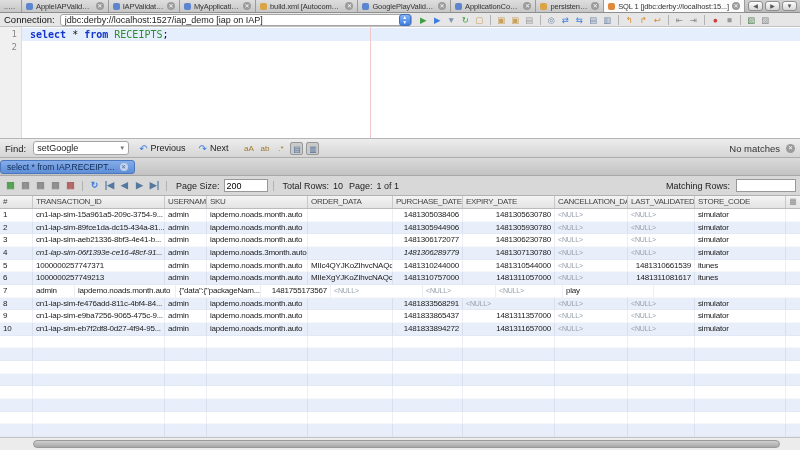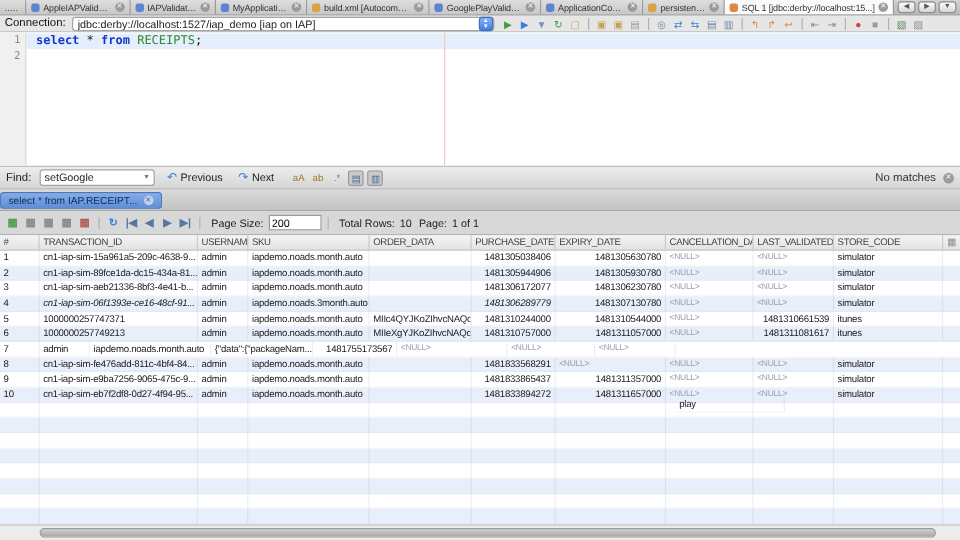--- a/index.html
+++ b/index.html
@@ -265,39 +265,43 @@
         <span class="rt-icon" style="color: rgb(85, 120, 159);">▶|</span>
         <span class="tb-sep"></span>
       </div>
     <span class="rt-label">Page Size:</span>
     <input class="rt-input" value="200" style="">
     <span class="tb-sep"></span>
     <span class="rt-label">Total Rows:</span>
     <span class="rt-value">10</span>
     <span class="rt-label">Page:</span>
     <span class="rt-value">1 of 1</span>
+    <div class="matching">
+      <span class="rt-label">Matching Rows:</span>
+      <input class="rt-input matching-input" value="" style="">
+    </div>
   </div>
 
   <div class="grid-header" id="grid-header">
       <div class="gh-cell" style="width: 33px;">#</div>
       <div class="gh-cell" style="width: 132px;">TRANSACTION_ID</div>
       <div class="gh-cell" style="width: 42px;">USERNAME</div>
       <div class="gh-cell" style="width: 101px;">SKU</div>
       <div class="gh-cell" style="width: 85px;">ORDER_DATA</div>
       <div class="gh-cell" style="width: 70px;">PURCHASE_DATE</div>
       <div class="gh-cell" style="width: 92px;">EXPIRY_DATE</div>
       <div class="gh-cell" style="width: 73px;">CANCELLATION_DATE</div>
       <div class="gh-cell" style="width: 67px;">LAST_VALIDATED</div>
       <div class="gh-cell" style="width: 91px;">STORE_CODE</div>
       <div class="gh-corner">▦</div>
     </div>
   <div class="grid-body" id="grid-body">
       <div class="g-row">
         <div class="g-cell" style="width: 33px;">1</div>
-        <div class="g-cell" style="width: 132px;">cn1-iap-sim-15a961a5-209c-4638-9...</div>
+        <div class="g-cell" style="width: 132px;">cn1-iap-sim-15a961a5-209c-3754-9...</div>
         <div class="g-cell" style="width: 42px;">admin</div>
         <div class="g-cell" style="width: 101px;">iapdemo.noads.month.auto</div>
         <div class="g-cell" style="width: 85px;"></div>
         <div class="g-cell num" style="width: 70px;">1481305038406</div>
         <div class="g-cell num" style="width: 92px;">1481305630780</div>
         <div class="g-cell null" style="width: 73px;">&lt;NULL&gt;</div>
         <div class="g-cell null" style="width: 67px;">&lt;NULL&gt;</div>
         <div class="g-cell" style="width: 91px;">simulator</div>
         <div class="g-cell g-fill"></div>
       </div>
@@ -368,21 +372,21 @@
       </div>
       <div class="g-row">
         <div class="g-cell" style="width: 33px;">7</div>
         <div class="g-cell" style="width: 42px;">admin</div>
         <div class="g-cell" style="width: 101px;">iapdemo.noads.month.auto</div>
         <div class="g-cell" style="width: 85px;">{"data":{"packageNam...</div>
         <div class="g-cell num" style="width: 70px;">1481755173567</div>
         <div class="g-cell null" style="width: 92px;">&lt;NULL&gt;</div>
         <div class="g-cell null" style="width: 73px;">&lt;NULL&gt;</div>
         <div class="g-cell null" style="width: 67px;">&lt;NULL&gt;</div>
-        <div class="g-cell" style="width: 91px; margin-top: 46px;">play</div>
+        <div class="g-cell" style="width: 91px;">play</div>
         <div class="g-cell g-fill"></div>
       </div>
       <div class="g-row alt">
         <div class="g-cell" style="width: 33px;">8</div>
         <div class="g-cell" style="width: 132px;">cn1-iap-sim-fe476add-811c-4bf4-84...</div>
         <div class="g-cell" style="width: 42px;">admin</div>
         <div class="g-cell" style="width: 101px;">iapdemo.noads.month.auto</div>
         <div class="g-cell" style="width: 85px;"></div>
         <div class="g-cell num" style="width: 70px;">1481833568291</div>
         <div class="g-cell null" style="width: 92px;">&lt;NULL&gt;</div>

